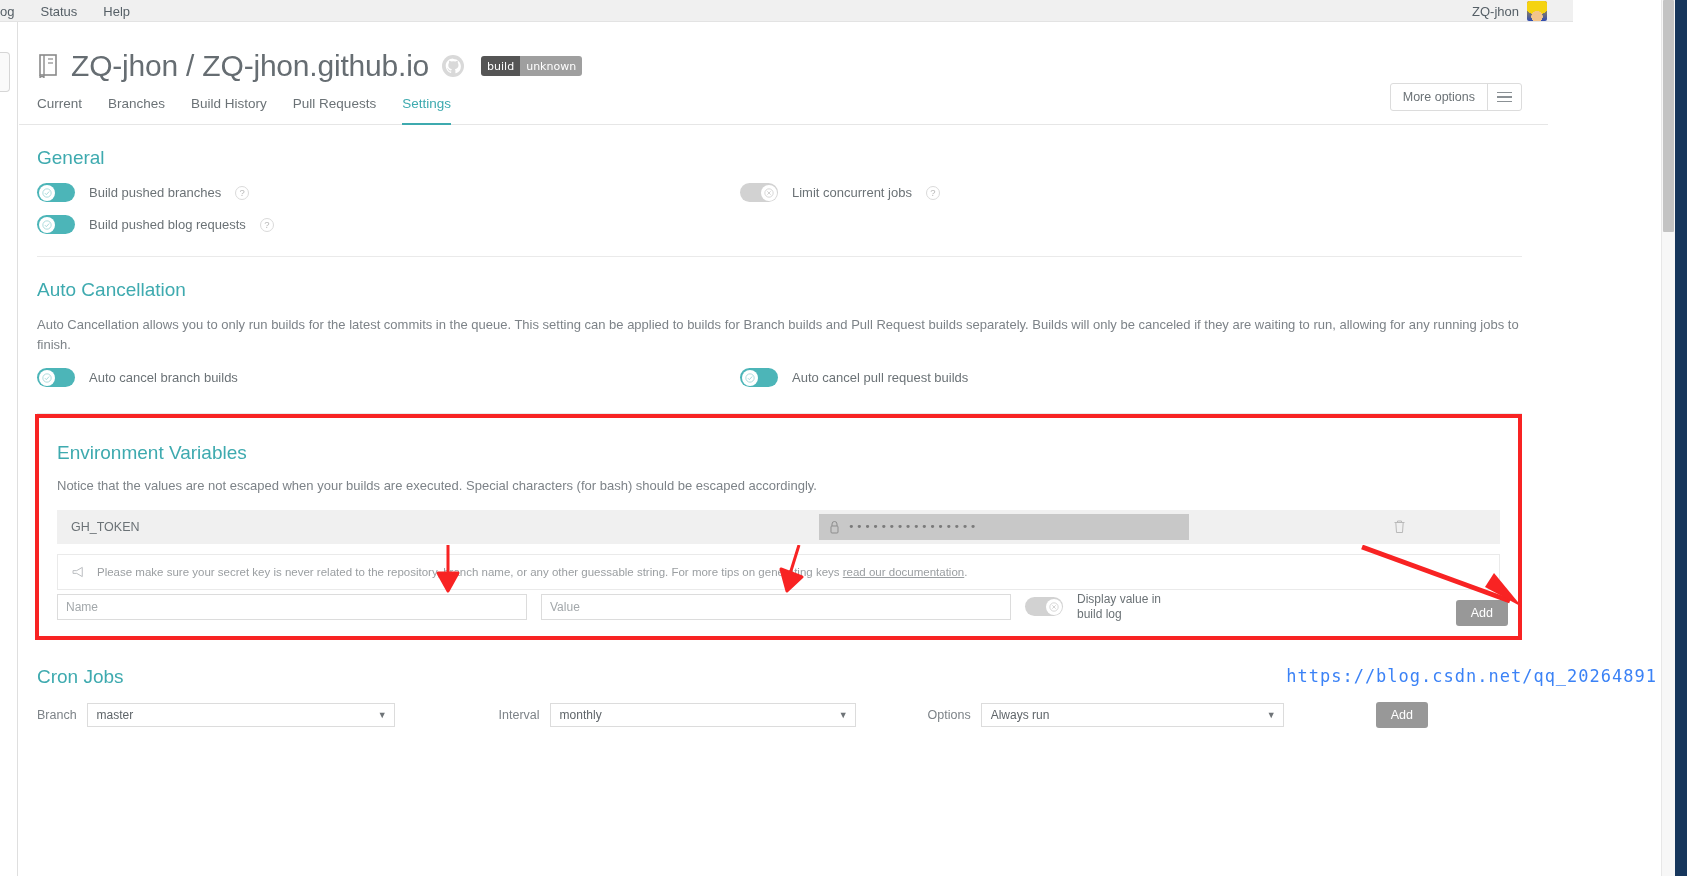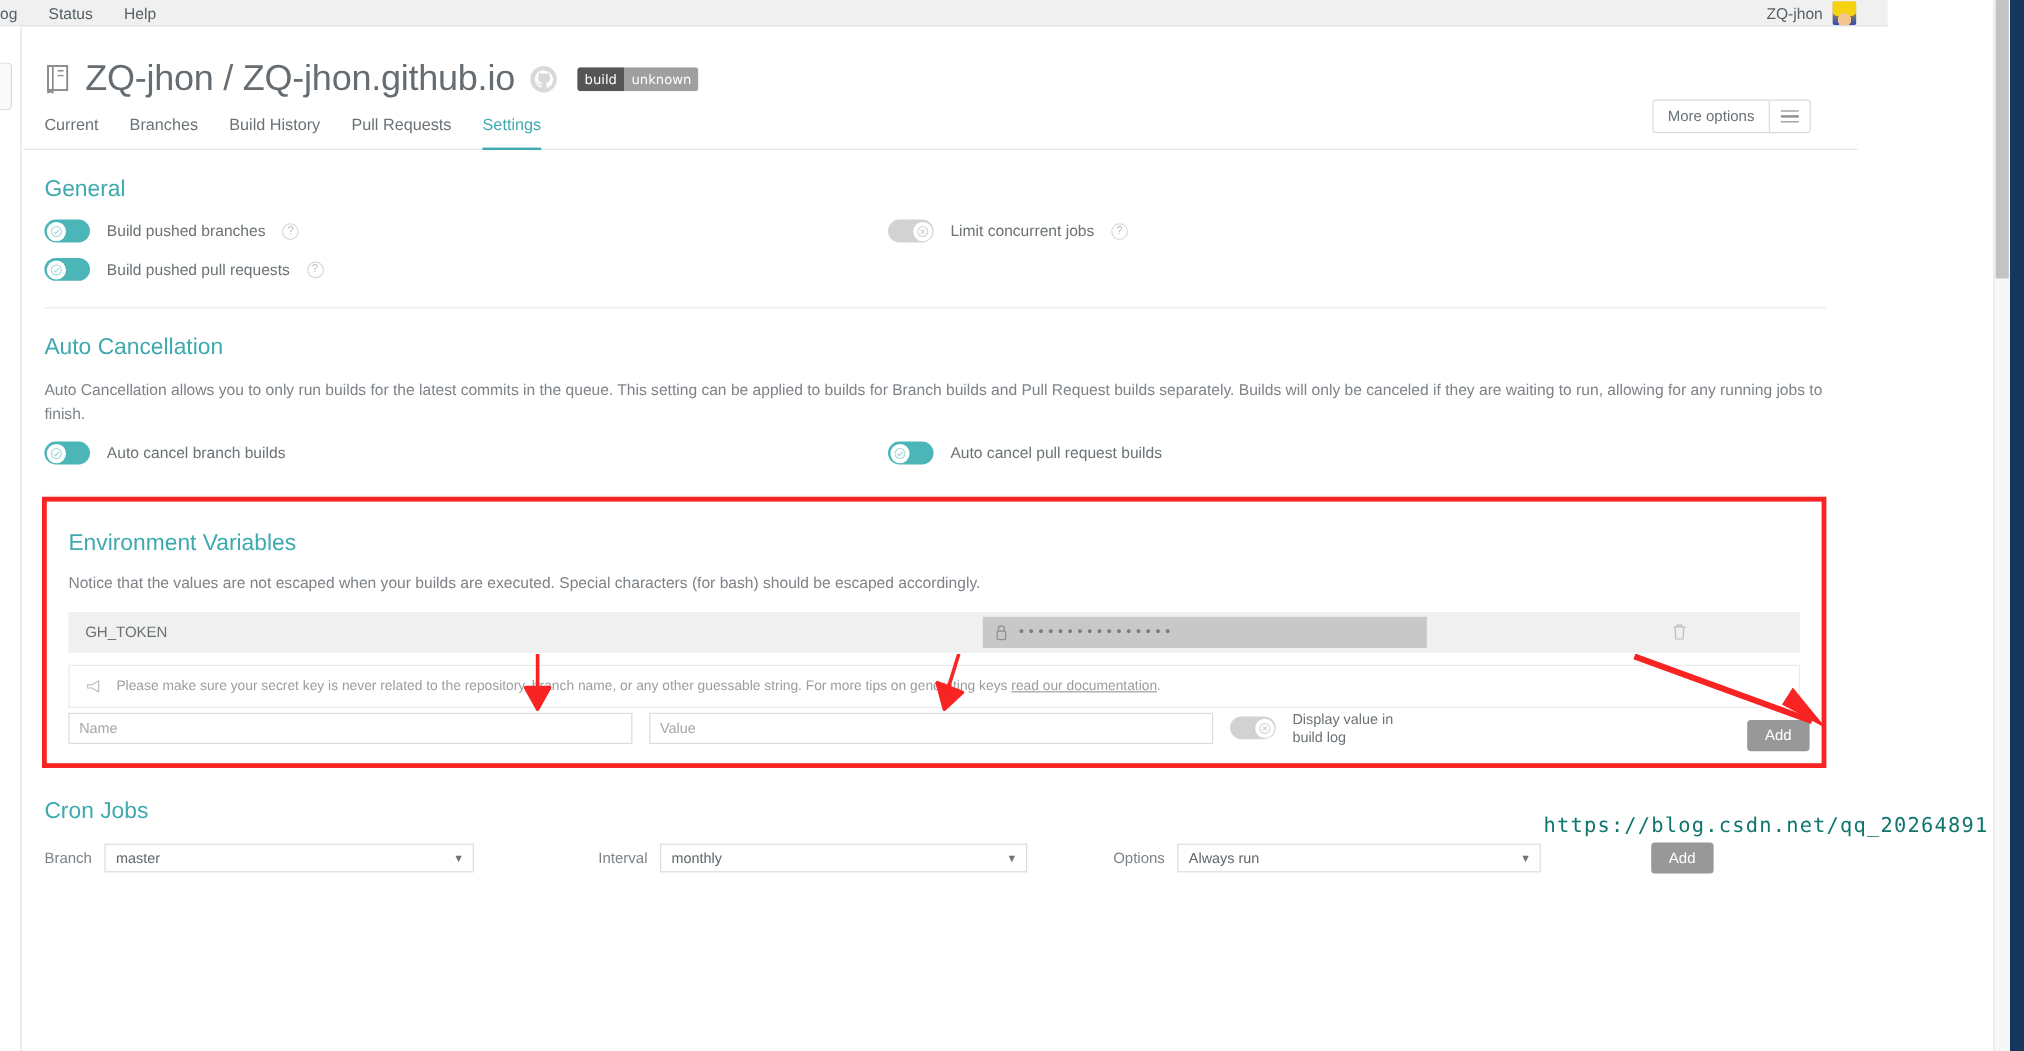--- a/index.html
+++ b/index.html
@@ -135,21 +135,21 @@
   .tab {
     font-size: 13.5px; color: #6b7276;
     line-height: 18px;
     padding-bottom: 10px;
     cursor: pointer;
     white-space: nowrap;
   }
   .tab.active { color: #3eaaaf; border-bottom: 2px solid #3eaaaf; }
 
   .more-options {
-    position: absolute; right: 39px; top: -12px;
+    position: absolute; right: 26px; top: -12px;
     display: flex; align-items: stretch;
     border: 1px solid #dcdcdc;
     border-radius: 3px;
     height: 28px;
     background: #fff;
     cursor: pointer;
   }
   .more-options .mo-label {
     display: flex; align-items: center;
     padding: 0 12px; font-size: 12.5px; color: #6b7276;
@@ -297,24 +297,24 @@
   #cron-branch { width: 308px; }
   #cron-interval { width: 306px; }
   #cron-options { width: 303px; }
 
   
   .arrow { position: absolute; pointer-events: none; }
 
   
   .watermark {
     position: absolute;
-    right: 30px; bottom: 20px;
+    right: 30px; bottom: 32px;
     font-family: "DejaVu Sans Mono", monospace;
     font-size: 17px;
-    color: #0f766e;
+    color: #3b82f6;
     letter-spacing: 1px;
     white-space: nowrap;
   }
 </style>
 </head>
 <body>
 
 <div class="page">
 
   <div class="topbar">
@@ -401,21 +401,21 @@
         </div>
         <div class="toggle-row">
           <span class="switch on">
             <span class="knob">
               <svg viewBox="0 0 12 12">
                   <circle cx="6" cy="6" r="5" fill="none" stroke="#9fd5d6" stroke-width="1"></circle>
                   <path d="M3.5 6.2 L5.2 8 L8.6 4.2" fill="none" stroke="#9fd5d6" stroke-width="1.1"></path>
                 </svg>
             </span>
           </span>
-          <span class="tg-label">Build pushed pull requests</span>
+          <span class="tg-label">Build pushed blog requests</span>
           <span class="help-q">?</span>
         </div>
         <div></div>
       </div>
       <div class="hr"></div>
     </div>
 
     <div class="section">
       <div class="sec-title">Auto Cancellation</div>
       <div class="sec-desc">Auto Cancellation allows you to only run builds for the latest commits in the queue. This setting can be applied to builds for Branch builds and Pull Request builds separately. Builds will only be canceled if they are waiting to run, allowing for any running jobs to finish.</div>

